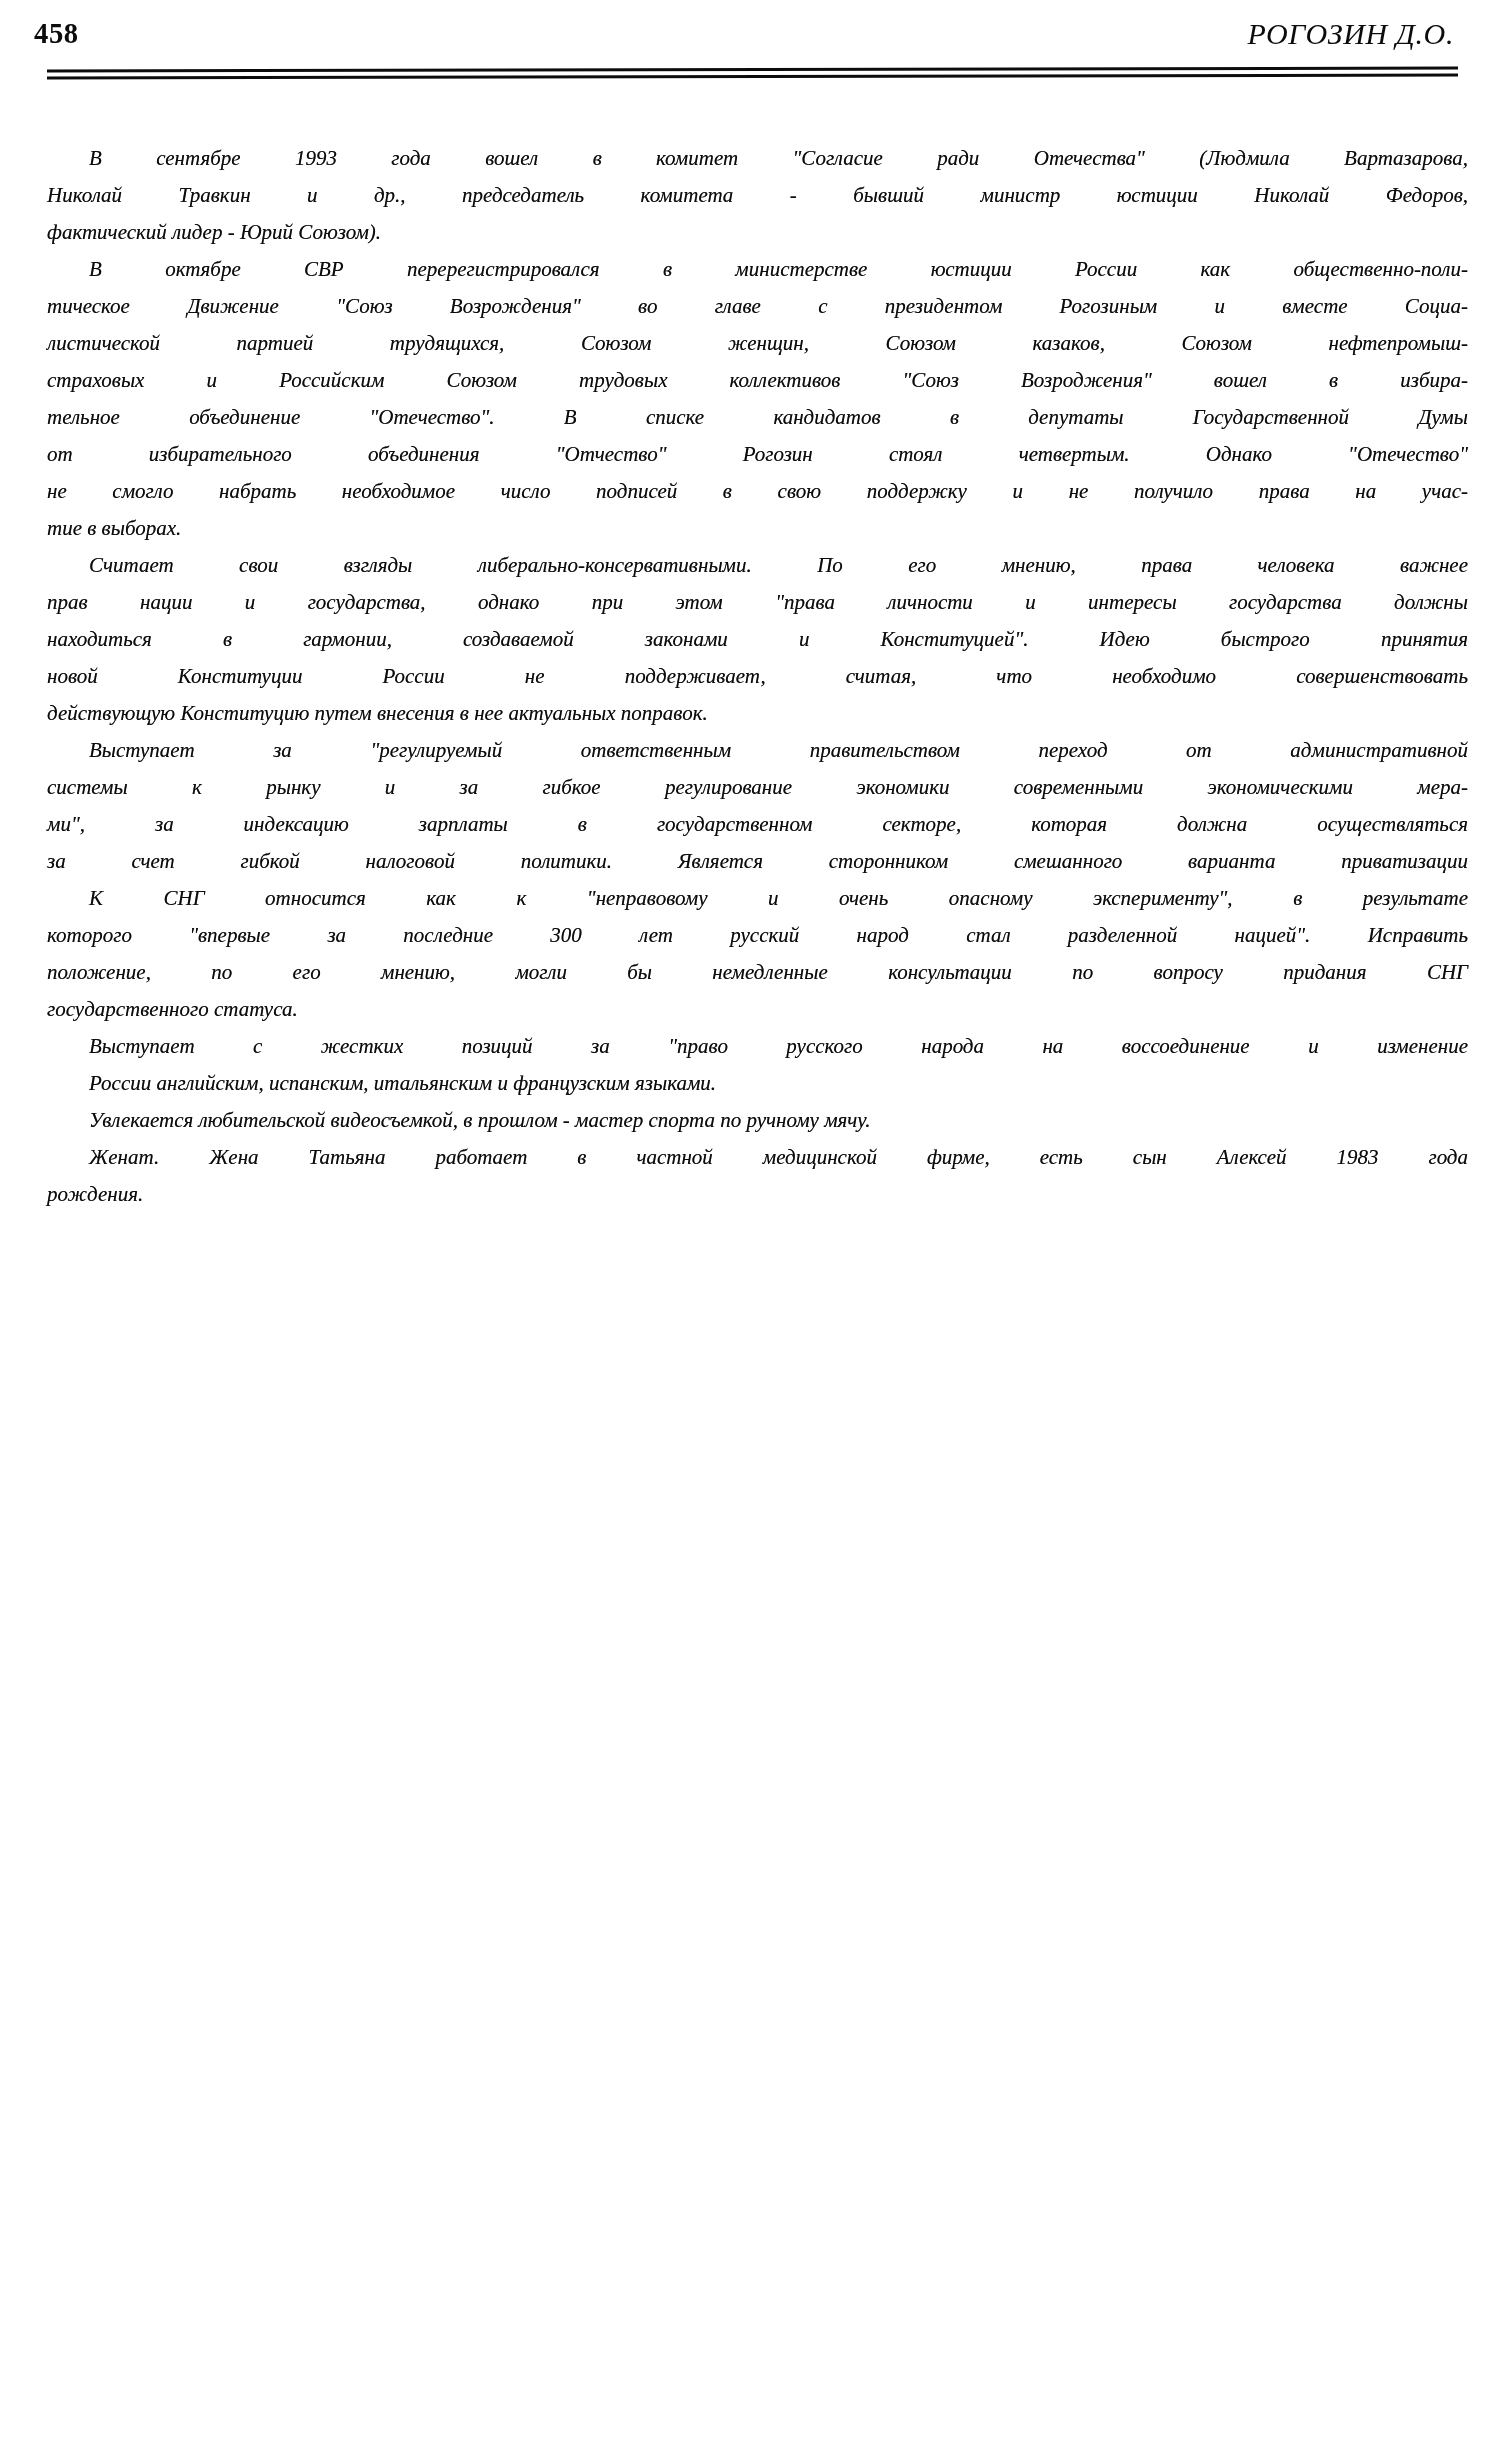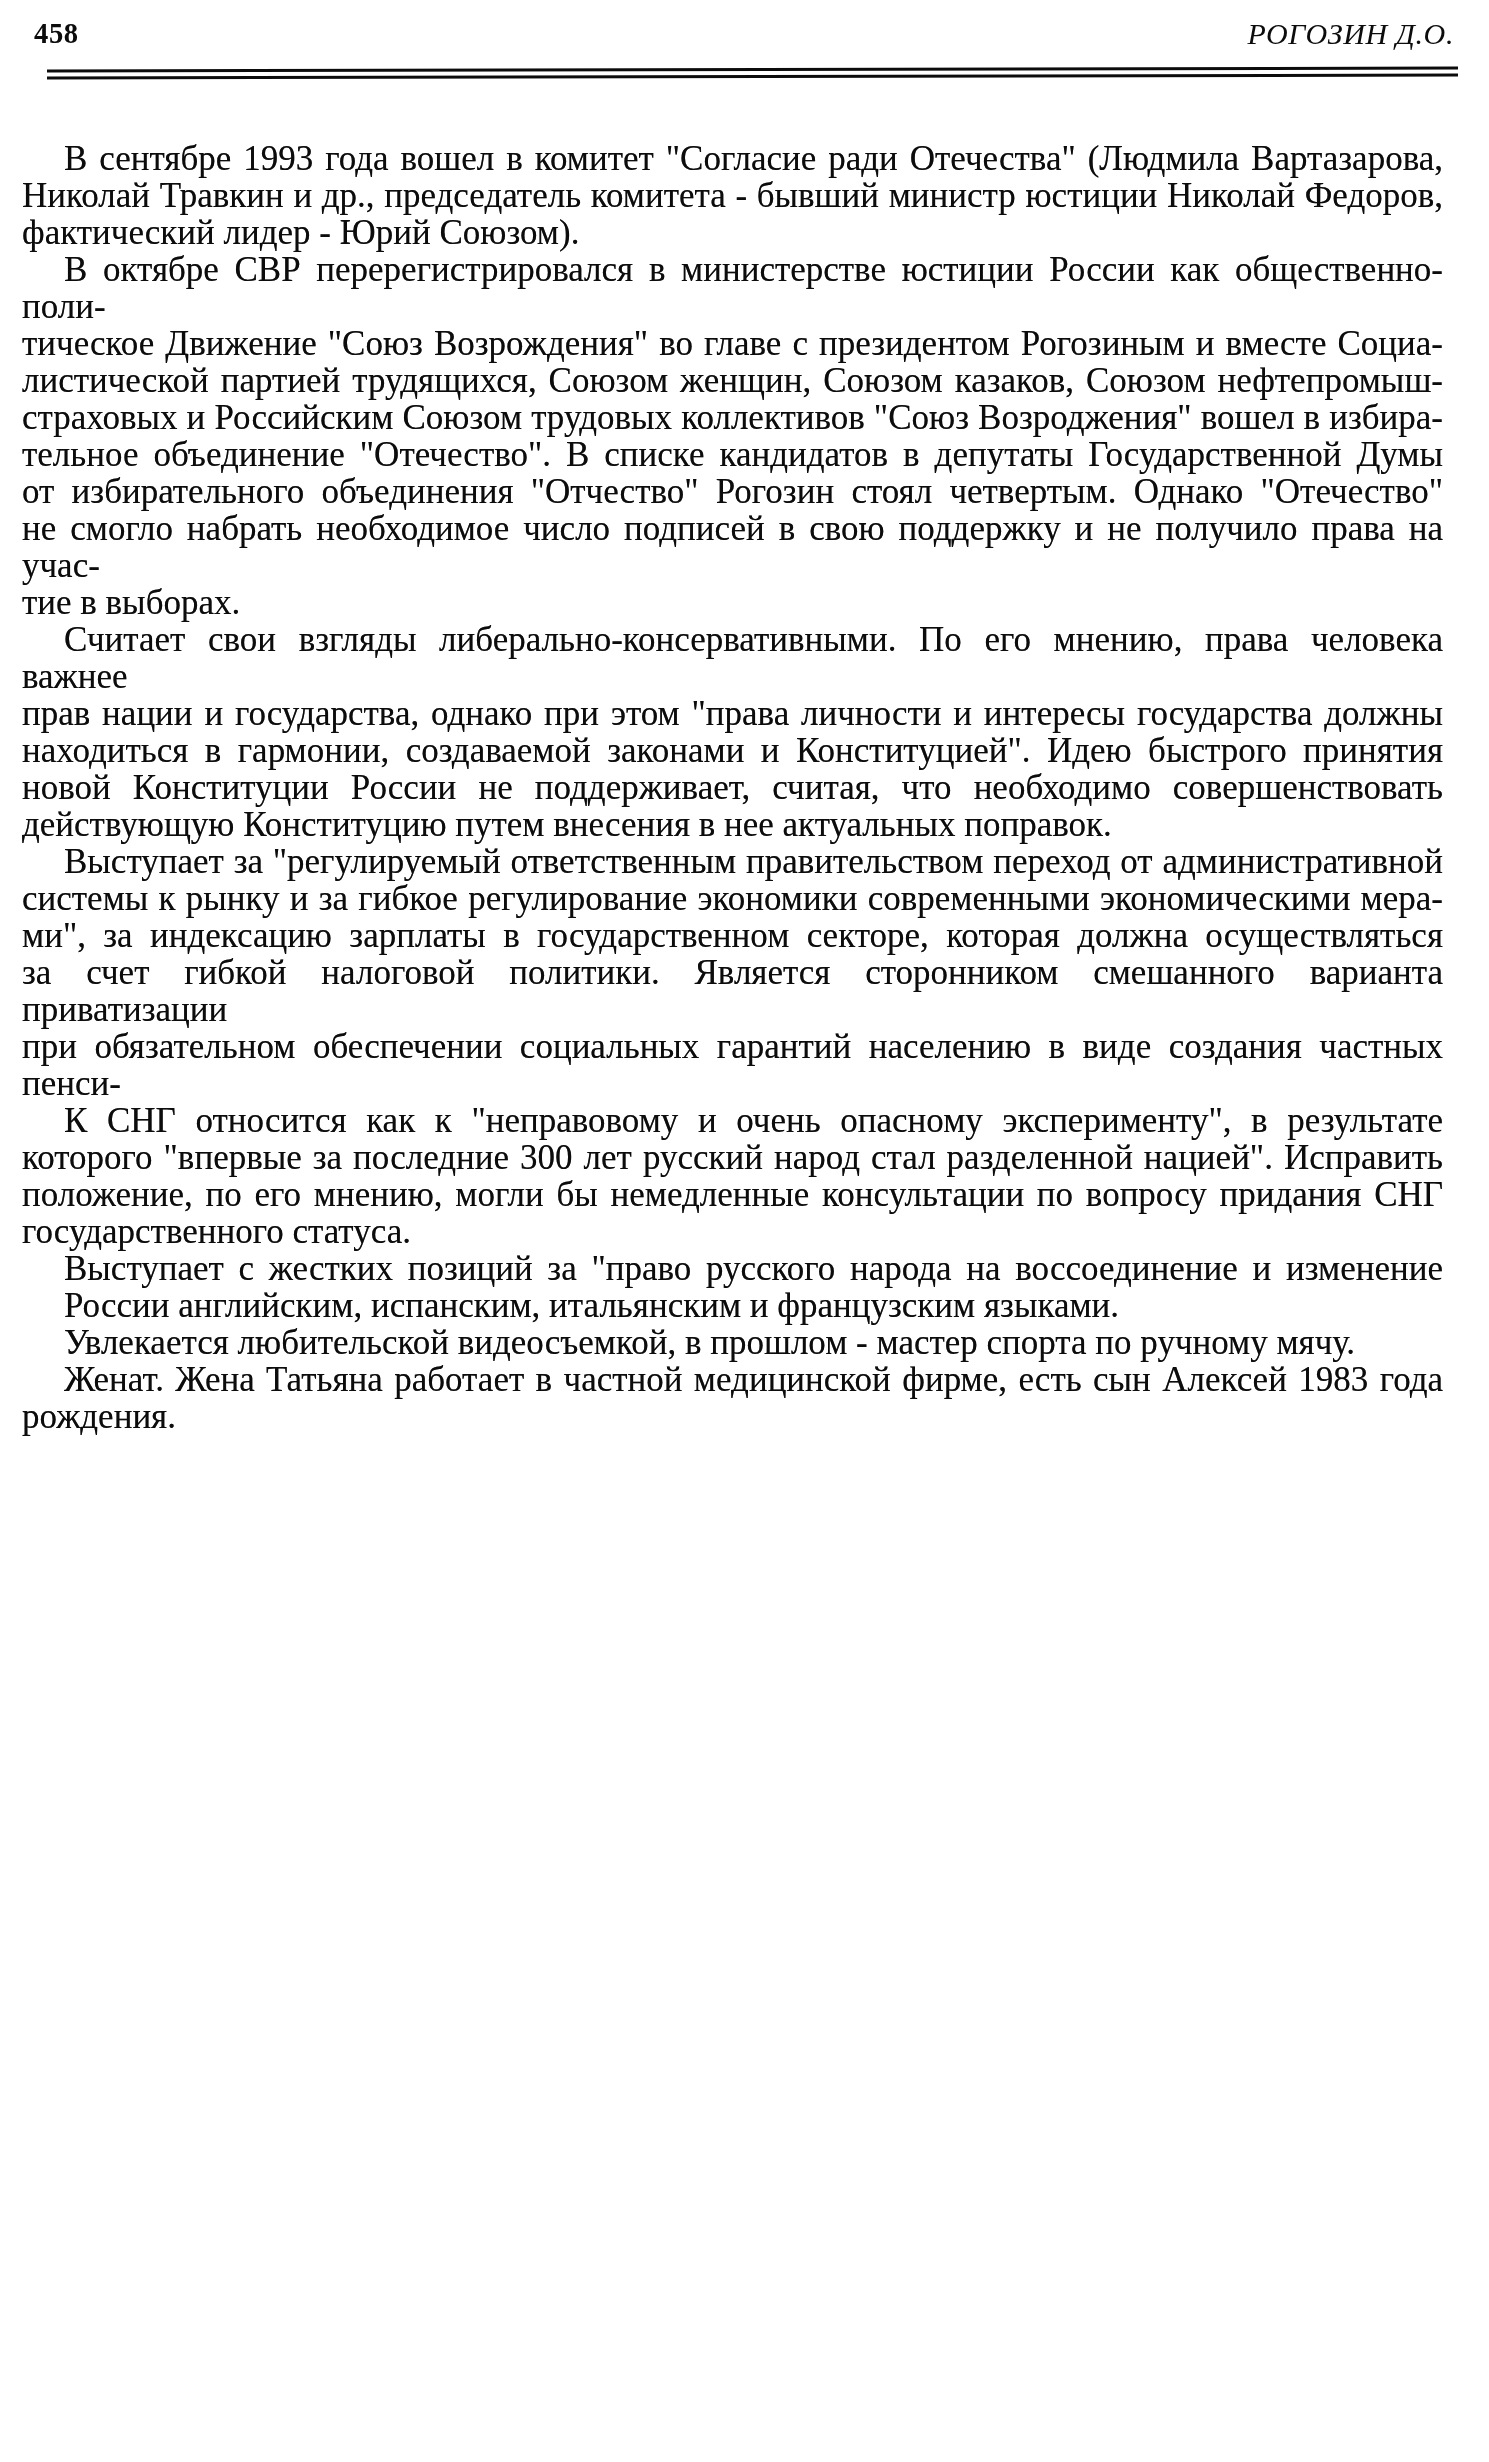--- a/index.html
+++ b/index.html
@@ -50,25 +50,26 @@
   }
   .double-rule .bar-bottom {
     height: 2.5px;
     margin-top: 4.3px;
     background: #0c0c0c;
     transform: rotate(-0.12deg);
   }
   .page-body {
     position: absolute;
     top: 140px;
-    left: 22px;
+    left: 47px;
     width: 1421px;
-    font-size: 35px;
+    font-size: 21px;
     line-height: 37px;
     text-shadow: 0 0 0.6px rgba(0,0,0,0.55);
+    font-style: italic;
   }
   .paragraph {
     margin: 0;
   }
   .line {
     text-align: justify;
     text-align-last: justify;
     white-space: normal;
   }
   .line.first {
@@ -114,21 +115,20 @@
         <div class="line">прав нации и государства, однако при этом "права личности и интересы государства должны</div>
         <div class="line">находиться в гармонии, создаваемой законами и Конституцией". Идею быстрого принятия</div>
         <div class="line">новой Конституции России не поддерживает, считая, что необходимо совершенствовать</div>
         <div class="line final">действующую Конституцию путем внесения в нее актуальных поправок.</div>
       </div>
       <div class="paragraph">
         <div class="line first">Выступает за "регулируемый ответственным правительством переход от административной</div>
         <div class="line">системы к рынку и за гибкое регулирование экономики современными экономическими мера-</div>
         <div class="line">ми", за индексацию зарплаты в государственном секторе, которая должна осуществляться</div>
         <div class="line">за счет гибкой налоговой политики. Является сторонником смешанного варианта приватизации</div>
-        <div class="line">при обязательном обеспечении социальных гарантий населению в виде создания частных пенси-</div>
       </div>
       <div class="paragraph">
         <div class="line first">К СНГ относится как к "неправовому и очень опасному эксперименту", в результате</div>
         <div class="line">которого "впервые за последние 300 лет русский народ стал разделенной нацией". Исправить</div>
         <div class="line">положение, по его мнению, могли бы немедленные консультации по вопросу придания СНГ</div>
         <div class="line final">государственного статуса.</div>
       </div>
       <div class="paragraph">
         <div class="line first">Выступает с жестких позиций за "право русского народа на воссоединение и изменение</div>
       </div>

